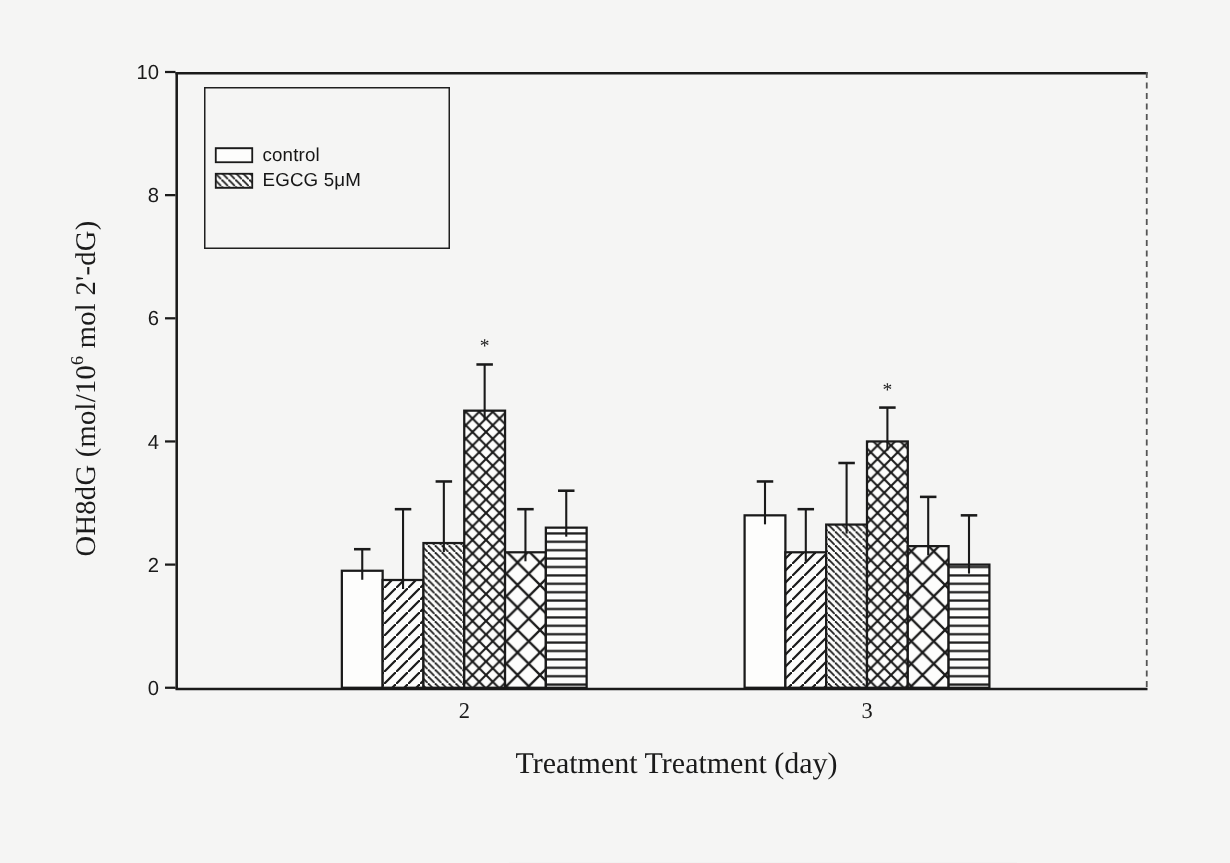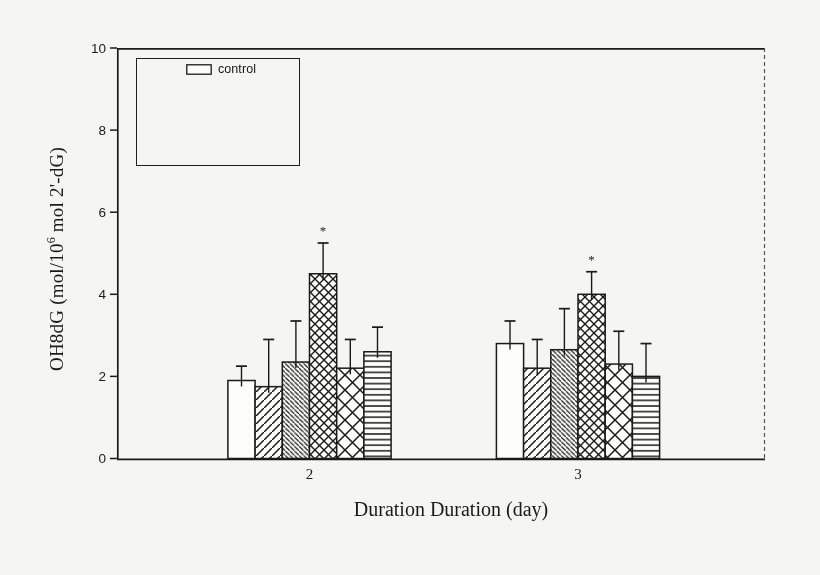--- a/index.html
+++ b/index.html
@@ -17,21 +17,21 @@
   }
   #ylabel sup{font-size:12px;position:relative;top:-1px;}
   #xlabel{
     position:absolute;left:301px;top:498px;width:300px;text-align:center;
     font-family:"Liberation Serif",serif;font-size:20px;color:#1a1a1a;
     white-space:nowrap;
   }
   #legend-box{
     position:absolute;left:136px;top:58px;width:164px;height:108px;
     border:1.5px solid #1f1f1f;box-sizing:border-box;
-    display:flex;justify-content:center;
+    display:flex;flex-direction:column;justify-content:center;
     padding:2px 0 2px 6px;
   }
   .legend-row{display:flex;align-items:center;gap:6px;height:17px;}
   .legend-row svg{flex:0 0 auto;display:block;}
   .legend-label{
     font-size:12.5px;color:#161616;line-height:17px;white-space:nowrap;
     letter-spacing:0.1px;
   }
 </style>
 </head>
@@ -140,25 +140,33 @@
         <line x1="640.5" y1="343.56" x2="651.5" y2="343.56" stroke="#1a1a1a" stroke-width="1.7"></line>
       </g>
     <g id="g-cats">
         <text x="309.5" y="478.5" font-size="15" font-family="&quot;Liberation Serif&quot;, serif" text-anchor="middle" fill="#1a1a1a">2</text>
         <text x="578" y="478.5" font-size="15" font-family="&quot;Liberation Serif&quot;, serif" text-anchor="middle" fill="#1a1a1a">3</text>
       </g>
   </svg>
 
   <div id="ylabel"><span>OH8dG (mol/10</span><sup>6</sup><span> mol 2'-dG)</span></div>
 
-  <div id="xlabel">Duration Duration (day)</div>
+  <div id="xlabel">Treatment Treatment (day)</div>
 
   <div id="legend-box">
       <div class="legend-row">
         <svg width="26" height="11">
           <rect x="0.8" y="0.8" width="24.4" height="9.4" fill="#fdfdfc"></rect>
           <rect x="0.8" y="0.8" width="24.4" height="9.4" fill="none" stroke="#1a1a1a" stroke-width="1.3"></rect>
         </svg>
         <span class="legend-label">control</span>
       </div>
+      <div class="legend-row">
+        <svg width="26" height="11">
+          <rect x="0.8" y="0.8" width="24.4" height="9.4" fill="#fdfdfc"></rect>
+          <rect x="0.8" y="0.8" width="24.4" height="9.4" fill="url(#p-back)"></rect>
+          <rect x="0.8" y="0.8" width="24.4" height="9.4" fill="none" stroke="#1a1a1a" stroke-width="1.3"></rect>
+        </svg>
+        <span class="legend-label">EGCG 5μM</span>
+      </div>
     </div>
 
 </div>
 
 </body></html>

